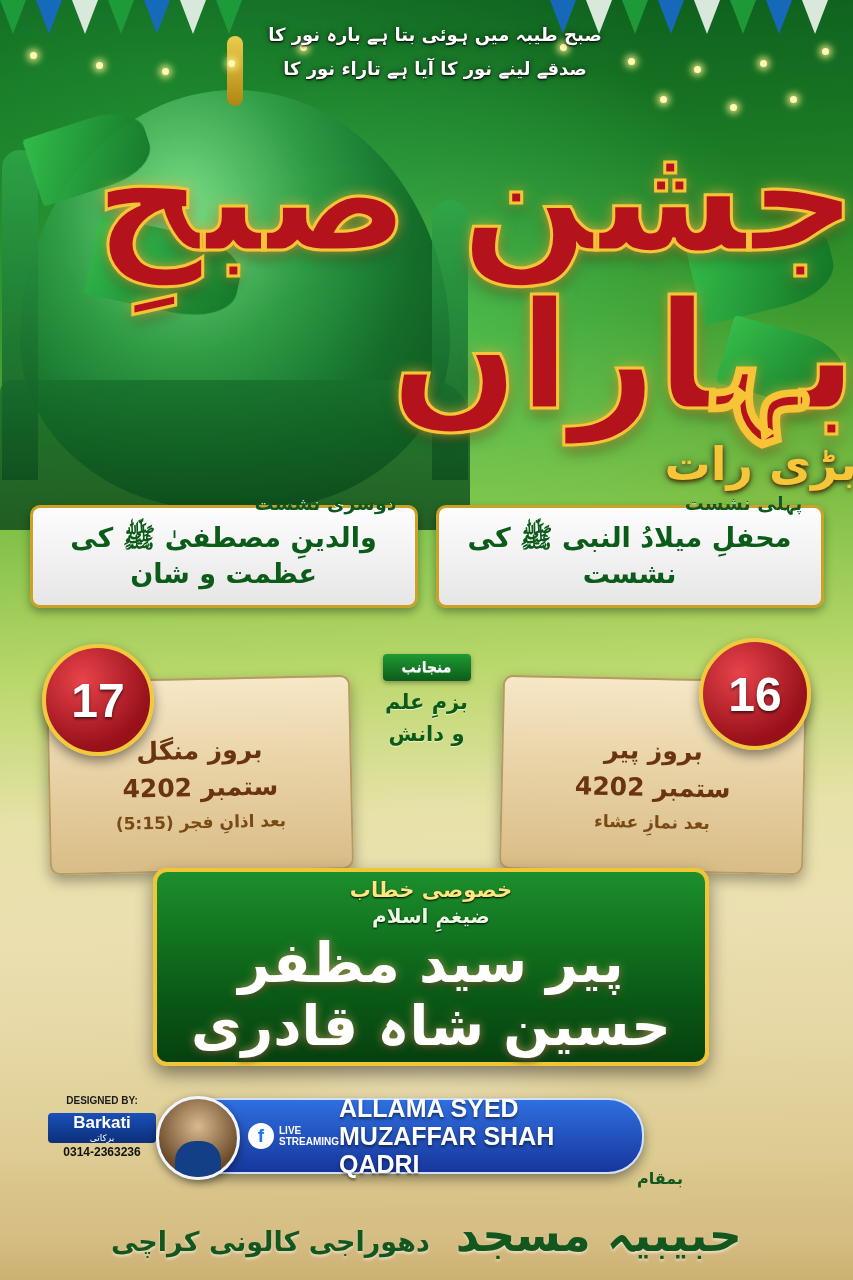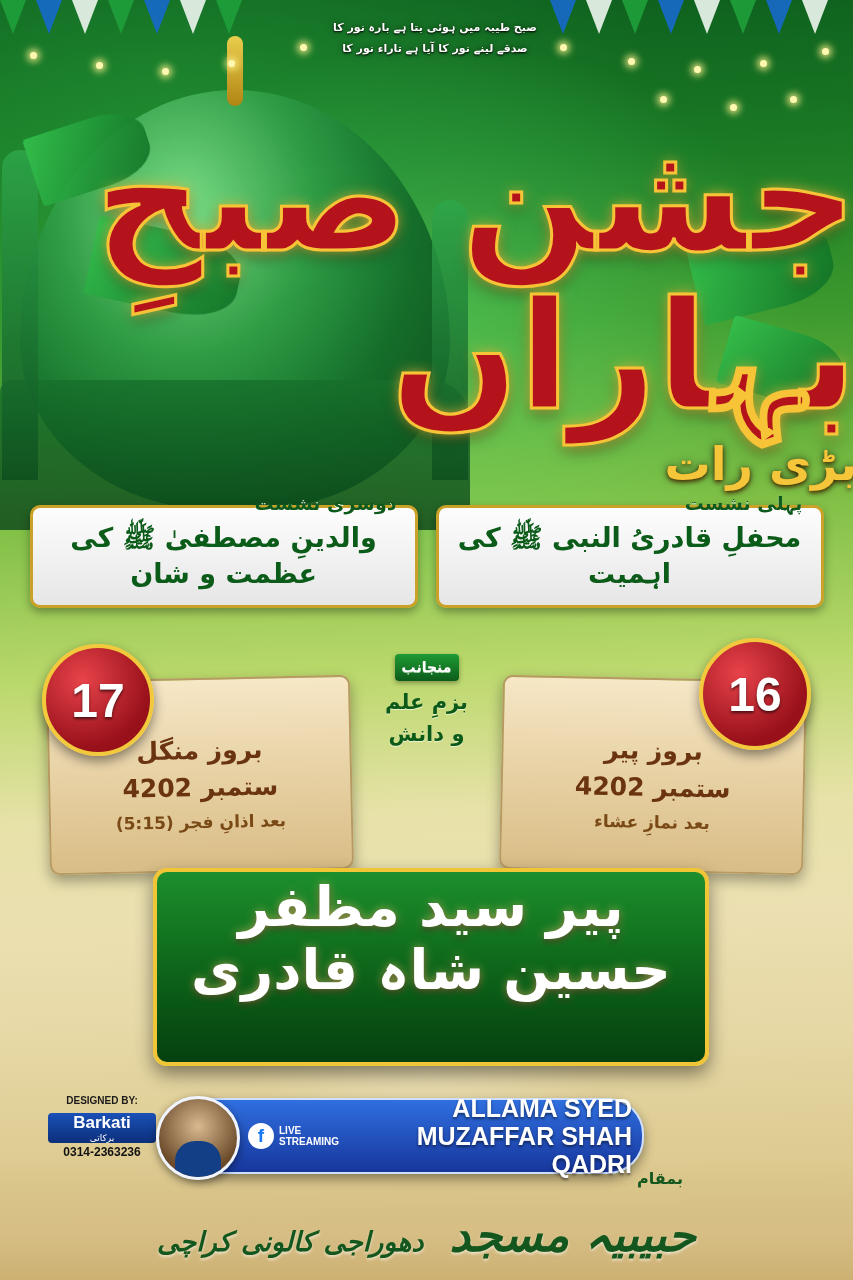--- a/index.html
+++ b/index.html
@@ -45,21 +45,21 @@
       radial-gradient(ellipse 260px 180px at 50% 46%, rgba(255,255,255,.22), rgba(255,255,255,0) 70%),
       linear-gradient(180deg, rgba(236,224,180,0) 0%, rgba(233,220,168,.55) 40%, rgba(216,196,134,.85) 100%);
   }
   .sand{position:absolute;left:0;bottom:0;width:853px;height:120px;
     background:linear-gradient(180deg,rgba(219,198,140,.0),#d6be85 60%,#cdb173 100%);}
   
   .urdu{direction:rtl;unicode-bidi:bidi-override;font-family:"DejaVu Sans", sans-serif;}
   
   .couplet{
     position:absolute;top:18px;left:255px;width:360px;text-align:center;
-    color:#fff;font-size:11px;line-height:1.9;font-weight:bold;
+    color:#fff;font-size:18px;line-height:1.9;font-weight:bold;
     text-shadow:0 0 6px rgba(0,0,0,.65),0 1px 2px #000;
   }
   
   .title-wrap{position:absolute;top:120px;left:4px;width:853px;text-align:right;}
   .title-main{
     font-size:150px;line-height:1.05;font-weight:bold;letter-spacing:2px;
     color:#b5131b;
     -webkit-text-stroke:3px #f7c437;
     text-shadow:0 0 14px rgba(255,200,60,.85), 0 6px 16px rgba(0,0,0,.5);
   }
@@ -100,21 +100,21 @@
     color:#fff;font-size:48px;font-weight:bold;text-shadow:0 2px 3px rgba(0,0,0,.6);
   }
   .daybadge.l{left:42px;}
   .daybadge.r{right:42px;}
   .midtag{
     position:absolute;left:50%;top:24px;transform:translateX(-50%);
     width:150px;text-align:center;color:#0c5a18;font-weight:bold;font-size:21px;line-height:1.5;
     text-shadow:0 1px 0 rgba(255,255,255,.6);
   }
   .midtag .ribbon{
-    display:block;margin:0 auto 6px;width:64px;padding:3px 0;border-radius:4px;
+    display:block;margin:0 auto 6px;width:88px;padding:3px 0;border-radius:4px;
     background:linear-gradient(#1f9a33,#0c5c1a);color:#fff;font-size:14px;
     box-shadow:0 2px 5px rgba(0,0,0,.35);
   }
   
   .speaker{
     position:absolute;top:868px;left:153px;width:548px;height:190px;border-radius:14px;
     background:linear-gradient(180deg,#1c8f2c,#0b5e17 60%,#064010);
     border:4px solid #f0c637;box-shadow:0 8px 18px rgba(0,0,0,.45);
     text-align:center;
   }
@@ -146,28 +146,27 @@
     position:absolute;left:-16px;top:-4px;width:78px;height:78px;border-radius:50%;
     background:radial-gradient(circle at 50% 35%, #d9b98f, #6b4a2a 70%);
     border:3px solid #f0f4ff;box-shadow:0 3px 8px rgba(0,0,0,.45);overflow:hidden;
   }
   .livebar .avatar:after{content:"";position:absolute;left:16px;top:42px;width:46px;height:40px;border-radius:20px 20px 0 0;background:#123f86;}
   .livebar .fb{
     margin-left:76px;width:26px;height:26px;border-radius:50%;background:#fff;color:#1877f2;
     font-weight:bold;font-size:19px;display:flex;align-items:center;justify-content:center;
   }
   .livebar .lt{margin-left:5px;color:#fff;font-size:10px;line-height:1.1;font-weight:bold;text-align:left;}
-  .livebar .nm{flex:1;color:#fff;font-weight:bold;font-size:25px;line-height:1.12;text-align:right;padding-right:10px;
+  .livebar .nm{flex:1;color:#fff;font-weight:bold;font-size:25px;line-height:1.12;text-align:left;padding-right:10px;
     text-shadow:0 2px 3px rgba(0,0,0,.5);}
   
   .venue{
     position:absolute;left:0;bottom:16px;width:853px;text-align:center;
     color:#14571e;font-weight:bold;font-size:46px;line-height:1.25;
     text-shadow:0 2px 3px rgba(255,255,255,.55);
-    font-style:italic;
   }
   .venue .sm{font-size:27px;display:inline-block;margin-right:10px;}
   .venue-top{position:absolute;right:170px;bottom:92px;color:#14571e;font-weight:bold;font-size:16px;}
 </style>
 </head>
 <body>
 
 <div class="poster">
 
   <div class="dome"></div>
@@ -226,21 +225,21 @@
     <div class="title-sub urdu">بڑی رات</div>
   </div>
 
   <div class="sessions">
     <div class="sess">
       <span class="lbl urdu">دوسری نشست</span>
       <span class="txt urdu">والدینِ مصطفیٰ ﷺ کی عظمت و شان</span>
     </div>
     <div class="sess">
       <span class="lbl urdu">پہلی نشست</span>
-      <span class="txt urdu">محفلِ قادریُ النبی ﷺ کی اہمیت</span>
+      <span class="txt urdu">محفلِ میلادُ النبی ﷺ کی نشست</span>
     </div>
   </div>
 
   <div class="scrolls">
 
     <div class="scroll left">
       <div class="body">
         <div class="dtxt urdu">
           <span>بروز منگل</span><br>
           <span>ستمبر 2024</span>
@@ -262,20 +261,22 @@
     <div class="daybadge r" style="top:8px;">16</div>
 
     <div class="midtag urdu">
       <span class="ribbon">منجانب</span>
       <span>بزمِ علم</span><br>
       <span>و دانش</span>
     </div>
   </div>
 
   <div class="speaker">
+    <div class="khitab urdu">خصوصی خطاب</div>
+    <div class="zia urdu">ضیغمِ اسلام</div>
     <div class="name urdu">پیر سید مظفر حسین شاہ قادری</div>
   </div>
 
   <div class="designer">
     <div class="dby">DESIGNED BY:</div>
     <div class="card">
       <span>Barkati</span>
       <small class="urdu">برکاتی</small>
     </div>
     <div class="phone">0314-2363236</div>

